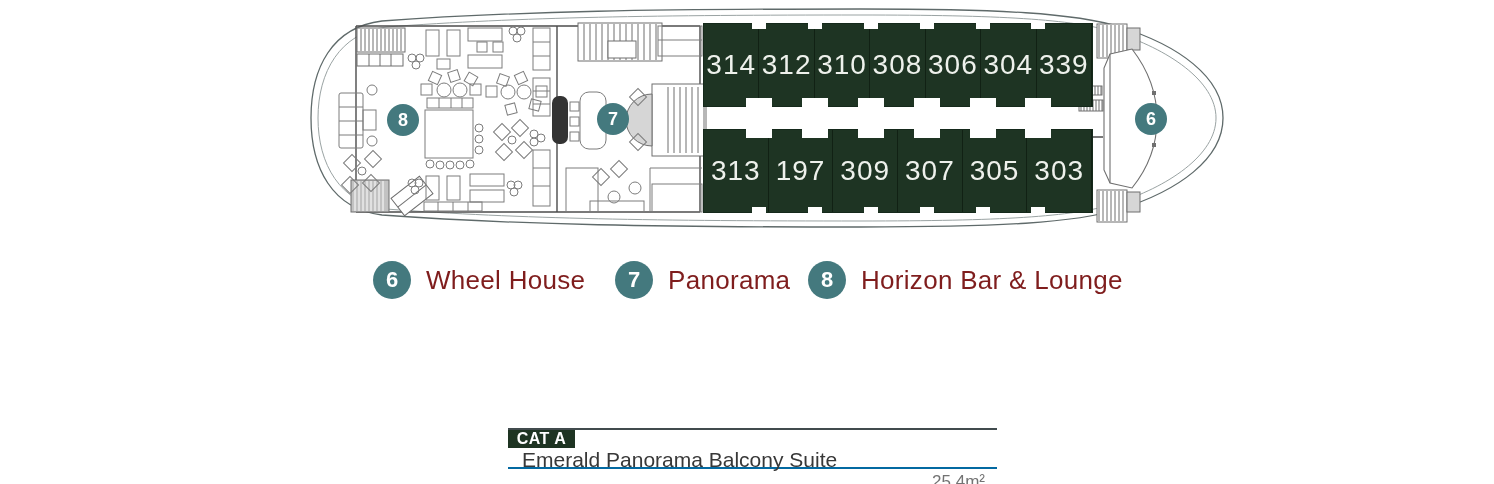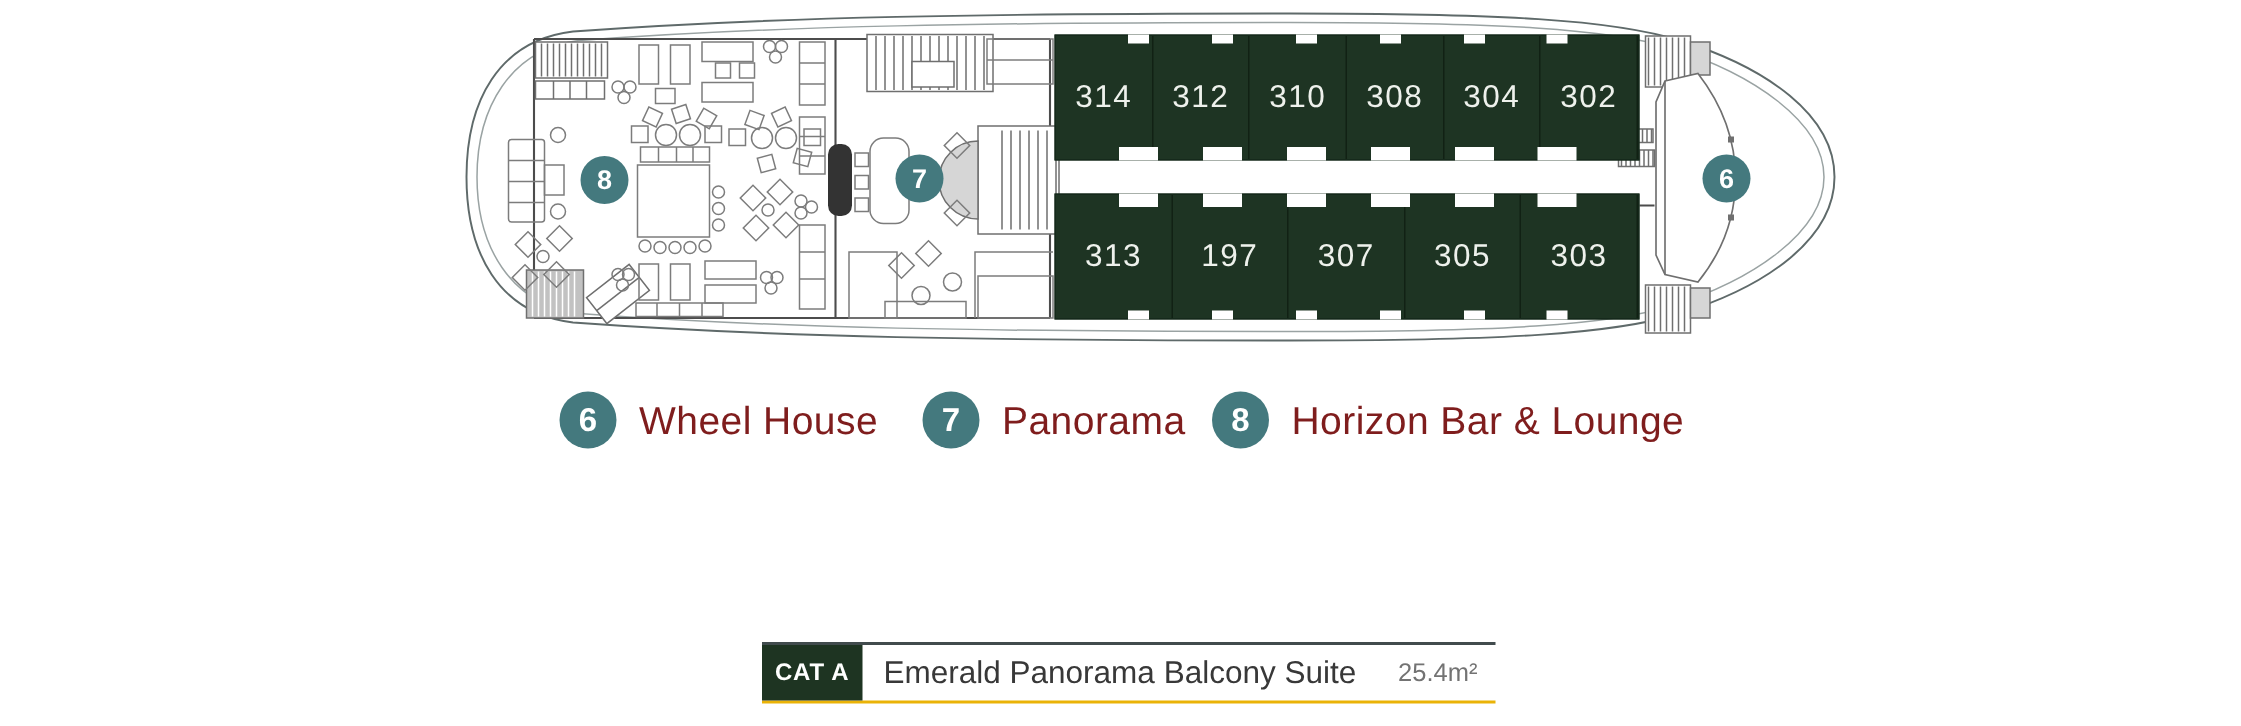--- a/index.html
+++ b/index.html
@@ -17,21 +17,21 @@
     display:flex;
   }
   .cabin-row.top{top:23px;}
   .cabin-row.bottom{top:129px;}
   .cabin{
     flex:1;display:flex;align-items:center;justify-content:center;
     border-right:1px solid rgba(8,18,10,.55);
   }
   .cabin:last-child{border-right:none;}
   .cabin span{
-    color:#eef1ec;font-size:21px;font-weight:400;letter-spacing:1px;
+    color:#eef1ec;font-size:28px;font-weight:400;letter-spacing:1px;
   }
   .notch,.tab{position:absolute;background:#ffffff;}
   .notch{width:26px;height:9px;}
   .tab{width:14px;height:6px;}
   .cabin-row.top .notch{bottom:-1px;}
   .cabin-row.top .tab{top:-1px;}
   .cabin-row.bottom .notch{top:-1px;}
   .cabin-row.bottom .tab{bottom:-1px;}
 
   
@@ -50,22 +50,22 @@
     display:flex;align-items:center;justify-content:center;font-size:22px;font-weight:700;
     flex:0 0 auto;
   }
   .legend-label{
     font-size:26px;color:#7f1d1d;font-weight:400;letter-spacing:.3px;white-space:nowrap;
   }
 
   
   .category-bar{
     position:absolute;left:508px;top:428px;width:489px;height:41px;box-sizing:border-box;
-    border-top:2px solid #414b4d;border-bottom:2px solid #eab308;
-    display:flex;align-items:stretch;background:#ffffff;
+    border-top:2px solid #414b4d;border-bottom:2px solid #0369a1;
+    display:flex;align-items:stretch;background:#ffffff;flex-direction:column;
   }
   .category-code{
     width:67px;background:#1e3422;color:#ffffff;display:flex;align-items:center;justify-content:center;
     font-size:16px;font-weight:700;letter-spacing:.5px;flex:0 0 auto;
   }
   .category-name{
     display:flex;align-items:center;margin-left:14px;font-size:21px;color:#383838;
   }
   .category-area{
     display:flex;align-items:center;margin-left:auto;margin-right:12px;font-size:17px;color:#737373;
@@ -246,24 +246,27 @@
     <div class="cabin">
         <span>312</span>
       </div>
     <div class="cabin">
         <span>310</span>
       </div>
     <div class="cabin">
         <span>308</span>
       </div>
     <div class="cabin">
+        <span>306</span>
+      </div>
+    <div class="cabin">
         <span>304</span>
       </div>
     <div class="cabin">
-        <span>302</span>
+        <span>339</span>
       </div>
     <div class="notch" style="left:42px;"></div>
     <div class="notch" style="left:98px;"></div>
     <div class="notch" style="left:154px;"></div>
     <div class="notch" style="left:210px;"></div>
     <div class="notch" style="left:266px;"></div>
     <div class="notch" style="left:321px;"></div>
     <div class="tab" style="left:48px;"></div>
     <div class="tab" style="left:104px;"></div>
     <div class="tab" style="left:160px;"></div>
@@ -273,20 +276,23 @@
   </div>
 
   <div class="cabin-row bottom">
     <div class="cabin">
         <span>313</span>
       </div>
     <div class="cabin">
         <span>197</span>
       </div>
     <div class="cabin">
+        <span>309</span>
+      </div>
+    <div class="cabin">
         <span>307</span>
       </div>
     <div class="cabin">
         <span>305</span>
       </div>
     <div class="cabin">
         <span>303</span>
       </div>
     <div class="notch" style="left:42px;"></div>
     <div class="notch" style="left:98px;"></div>

